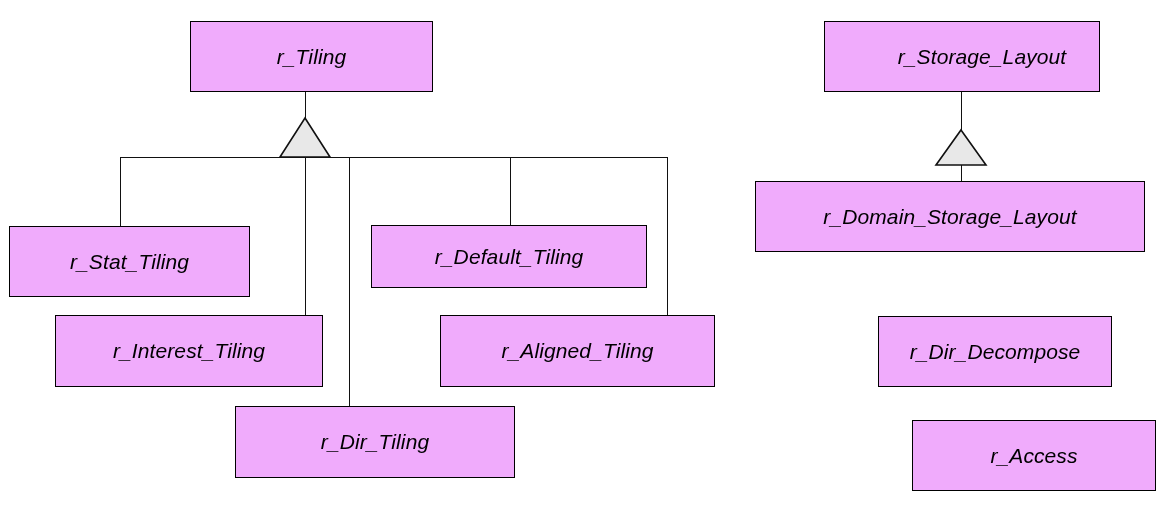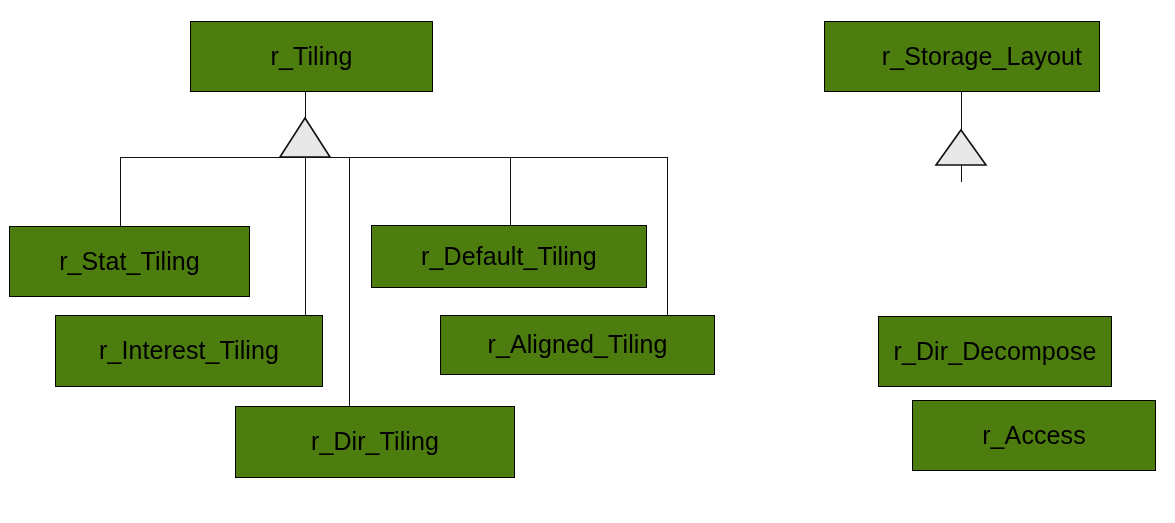--- a/index.html
+++ b/index.html
@@ -14,32 +14,33 @@
   #canvas {
     position: relative;
     width: 1175px;
     height: 523px;
     background: #ffffff;
     overflow: hidden;
   }
   .uml-box {
     position: absolute;
     box-sizing: border-box;
-    background: #4d7c0f;
+    background: #f0abfc;
     border: 1.5px solid #000000;
     display: flex;
     align-items: center;
     justify-content: center;
     text-align: center;
     color: #000000;
-    font-size: 25px;
+    font-size: 21px;
     line-height: 1.1;
     letter-spacing: 0.1px;
     font-family: "Liberation Sans", sans-serif;
     z-index: 3;
+    font-style: italic;
   }
   .edge {
     position: absolute;
     background: #111111;
     z-index: 1;
   }
   .edge.v { width: 1.6px; }
   .edge.h { height: 1.6px; }
   .tri {
     position: absolute;
@@ -73,32 +74,33 @@
   <div class="edge v" style="left:666.5px; top:156.5px; height:159px;"></div>
 
   <div class="uml-box" style="left:190px; top:21px; width:243px; height:71px;">r_Tiling</div>
 
   <div class="uml-box" style="left:9px; top:226px; width:241px; height:71px;">r_Stat_Tiling</div>
 
   <div class="uml-box" style="left:371px; top:225px; width:276px; height:63px;text-align:right;">r_Default_Tiling</div>
 
   <div class="uml-box" style="left:55px; top:315px; width:268px; height:72px;">r_Interest_Tiling</div>
 
-  <div class="uml-box" style="left:440px; top:315px; width:275px; height:60px;">r_Aligned_Tiling</div>
+  <div class="uml-box" style="left:440px; top:315px; width:275px; height:72px;">r_Aligned_Tiling</div>
 
   <div class="uml-box" style="left:235px; top:406px; width:280px; height:72px;">r_Dir_Tiling</div>
 
   <div class="edge v" style="left:960.5px; top:92px; height:38px;"></div>
 
   <svg class="tri" style="left:934px; top:128px;" width="54" height="40" viewBox="0 0 54 40">
     <polygon points="27,2 52,37 2,37"></polygon>
   </svg>
 
   <div class="edge v" style="left:960.5px; top:163px; height:19px;"></div>
 
   <div class="uml-box" style="left:824px; top:21px; width:276px; height:71px;padding-left:40px;">r_Storage_Layout</div>
 
+  <div class="uml-box" style="left:755px; top:181px; width:390px; height:71px;">r_Domain_Storage_Layout</div>
 
   <div class="uml-box" style="left:878px; top:316px; width:234px; height:71px;">r_Dir_Decompose</div>
 
-  <div class="uml-box" style="left:912px; top:400px; width:244px; height:71px;">r_Access</div>
+  <div class="uml-box" style="left:912px; top:420px; width:244px; height:71px;">r_Access</div>
 
 </div>
 
 </body></html>

